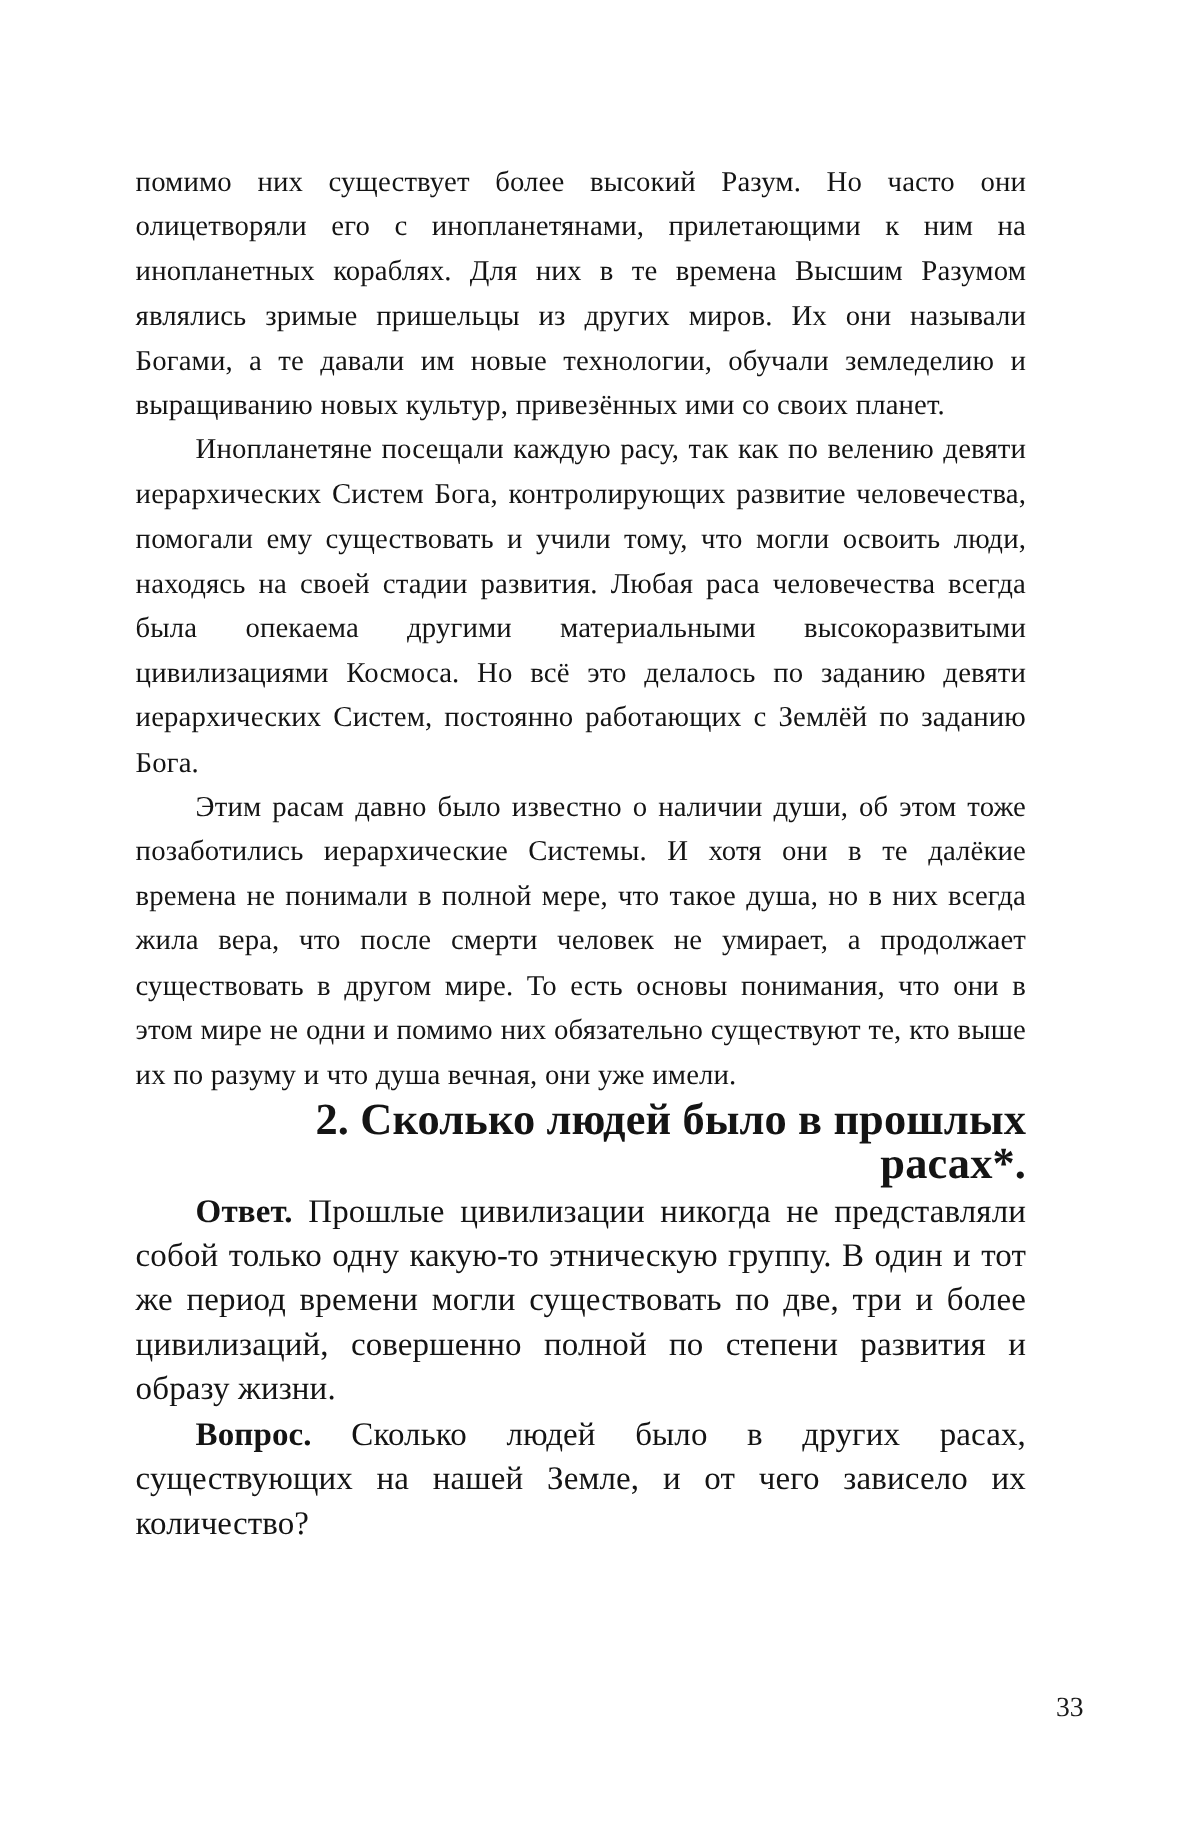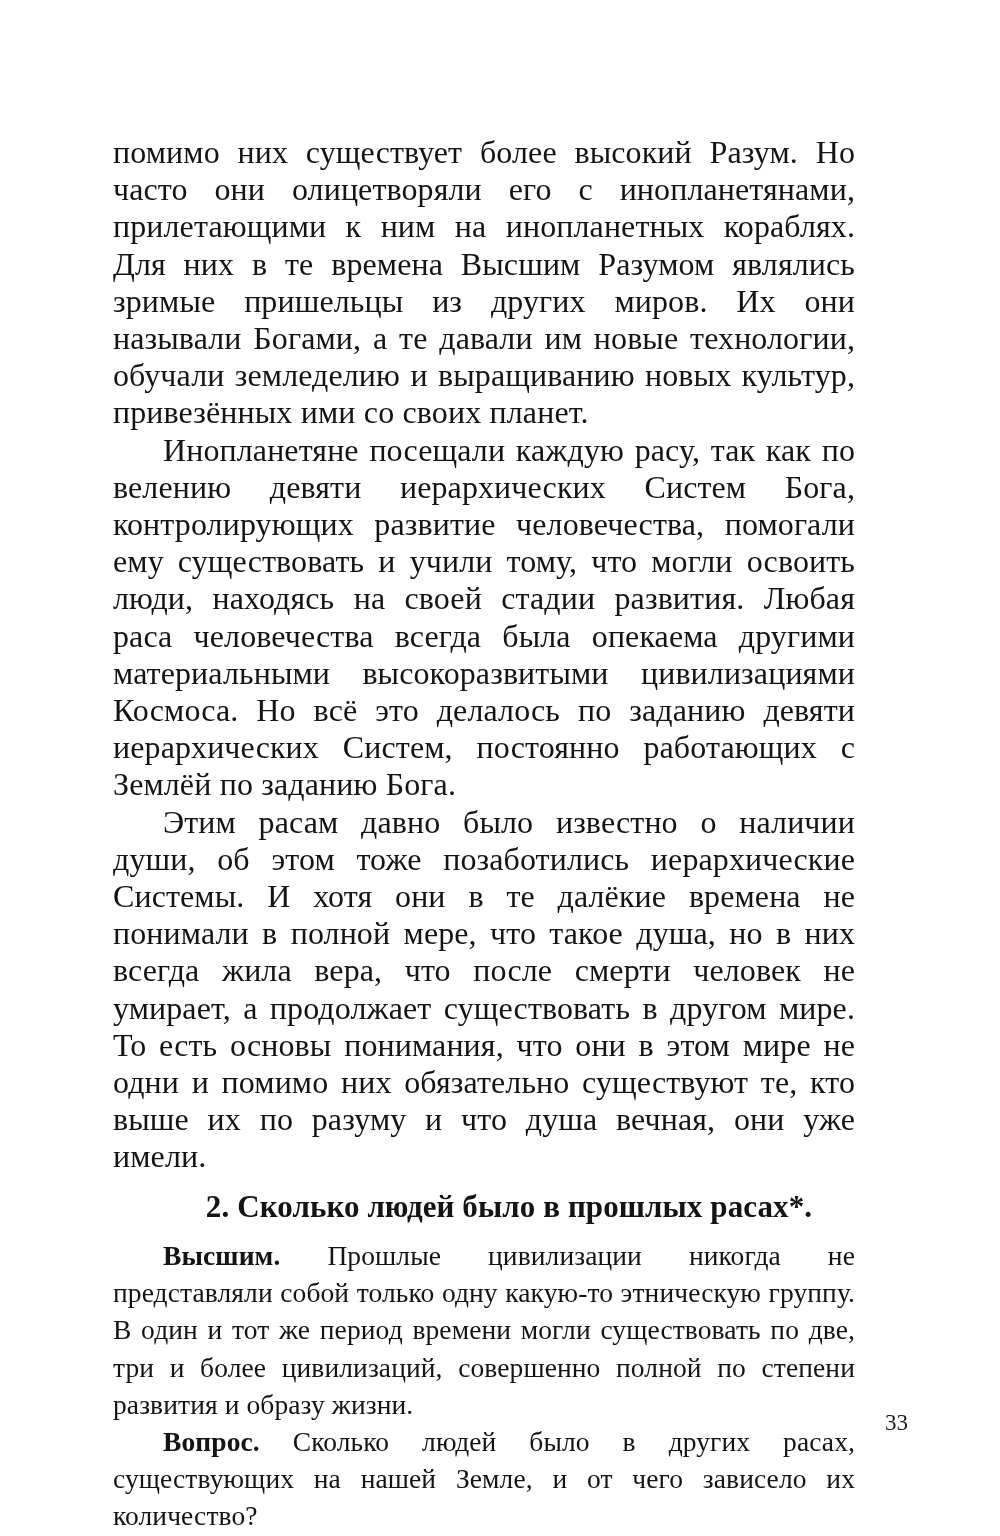--- a/index.html
+++ b/index.html
@@ -30,40 +30,40 @@
   .text-block {
     position: absolute;
     left: 113px;
     top: 134px;
     width: 742px;
   }
 
   p.para {
     margin: 0;
     padding: 0;
-    font-size: 32px;
+    font-size: 24px;
     line-height: 37.2px;
     text-align: justify;
     text-justify: inter-word;
     text-indent: 50px;
     letter-spacing: 0.1px;
     word-spacing: 0.2px;
     hyphens: manual;
   }
 
   p.para.no-indent {
     text-indent: 0;
   }
 
   p.heading {
-    margin: 12px;
+    margin: 0;
     padding: 0;
-    font-size: 31px;
+    font-size: 37px;
     line-height: 37.2px;
-    text-align: center;
+    text-align: right;
     text-indent: 50px;
     font-weight: bold;
     letter-spacing: 0.1px;
   }
 
   p.qa {
     margin: 0;
     padding: 0;
     font-size: 27.5px;
     line-height: 37.2px;
@@ -72,48 +72,47 @@
     text-indent: 50px;
     letter-spacing: 0.1px;
   }
 
   .lbl {
     font-weight: bold;
   }
 
   .folio {
     position: absolute;
-    left: 0;
+    left: 16px;
     top: 1408px;
     width: 887px;
     text-align: right;
     font-size: 23px;
     line-height: 30px;
     color: #1a1a1a;
     font-family: "Liberation Serif", "DejaVu Serif", serif;
-    padding-left: 21px;
   }
 </style>
 </head>
 <body>
 
 <div class="page">
 
   <div class="text-block">
 
     <p class="para no-indent">помимо них существует более высокий Разум. Но часто они олицетворяли его с инопланетянами, прилетающими к ним на инопланетных кораблях. Для них в те времена Высшим Разумом являлись зримые пришельцы из других миров. Их они называли Богами, а те давали им новые технологии, обучали земледелию и выращиванию новых культур, привезённых ими со своих планет.</p>
 
     <p class="para">Инопланетяне посещали каждую расу, так как по велению девяти иерархических Систем Бога, контролирующих развитие человечества, помогали ему существовать и учили тому, что могли освоить люди, находясь на своей стадии развития. Любая раса человечества всегда была опекаема другими материальными высокоразвитыми цивилизациями Космоса. Но всё это делалось по заданию девяти иерархических Систем, постоянно работающих с Землёй по заданию Бога.</p>
 
     <p class="para">Этим расам давно было известно о наличии души, об этом тоже позаботились иерархические Системы. И хотя они в те далёкие времена не понимали в полной мере, что такое душа, но в них всегда жила вера, что после смерти человек не умирает, а продолжает существовать в другом мире. То есть основы понимания, что они в этом мире не одни и помимо них обязательно существуют те, кто выше их по разуму и что душа вечная, они уже имели.</p>
 
     <p class="heading">2. Сколько людей было в прошлых расах*.</p>
 
 
-    <p class="qa"><span class="lbl">Высшим.</span> <span>Прошлые цивилизации никогда не представляли собой только одну какую-то этническую группу. В один и тот же период времени могли существовать по две, три и более цивилизаций, совершенно полной по степени развития и образу жизни.</span></p>
+    <p class="qa"><span class="lbl">Ответ.</span> <span>Прошлые цивилизации никогда не представляли собой только одну какую-то этническую группу. В один и тот же период времени могли существовать по две, три и более цивилизаций, совершенно полной по степени развития и образу жизни.</span></p>
 
     <p class="qa"><span class="lbl">Вопрос.</span> <span>Сколько людей было в других расах, существующих на нашей Земле, и от чего зависело их количество?</span></p>
 
   </div>
 
   <div class="folio">33</div>
 
 </div>
 
 </body></html>

